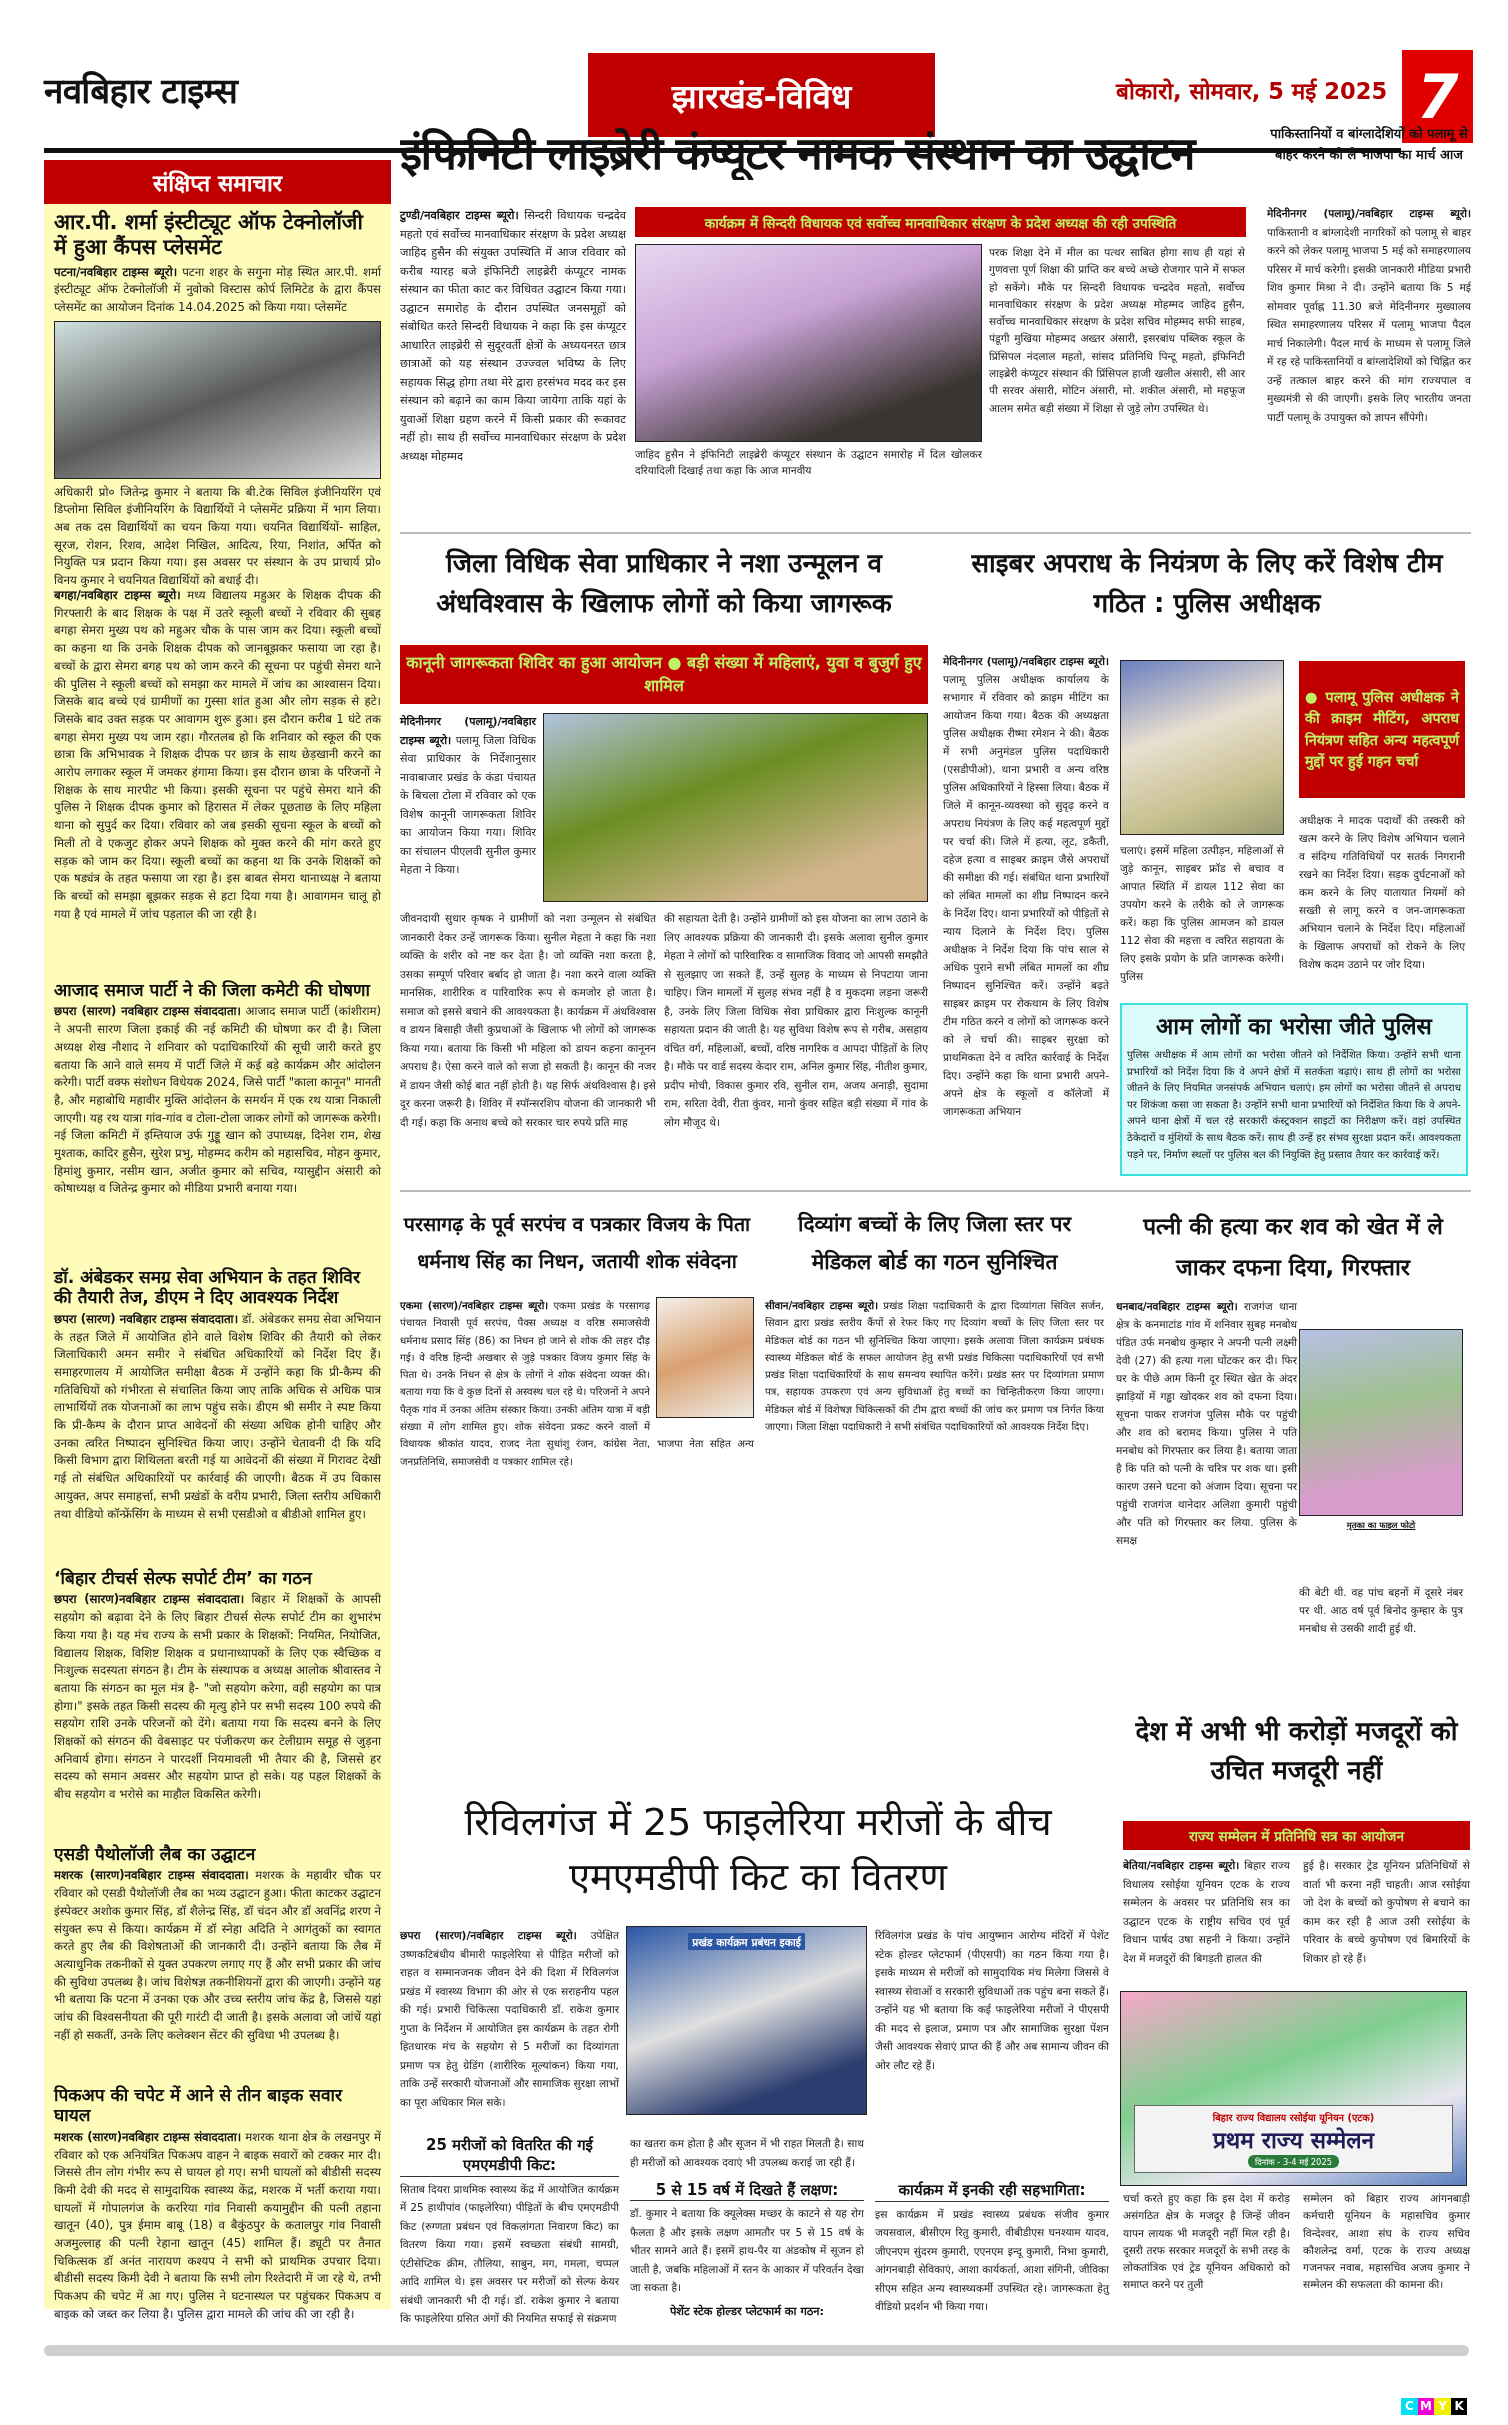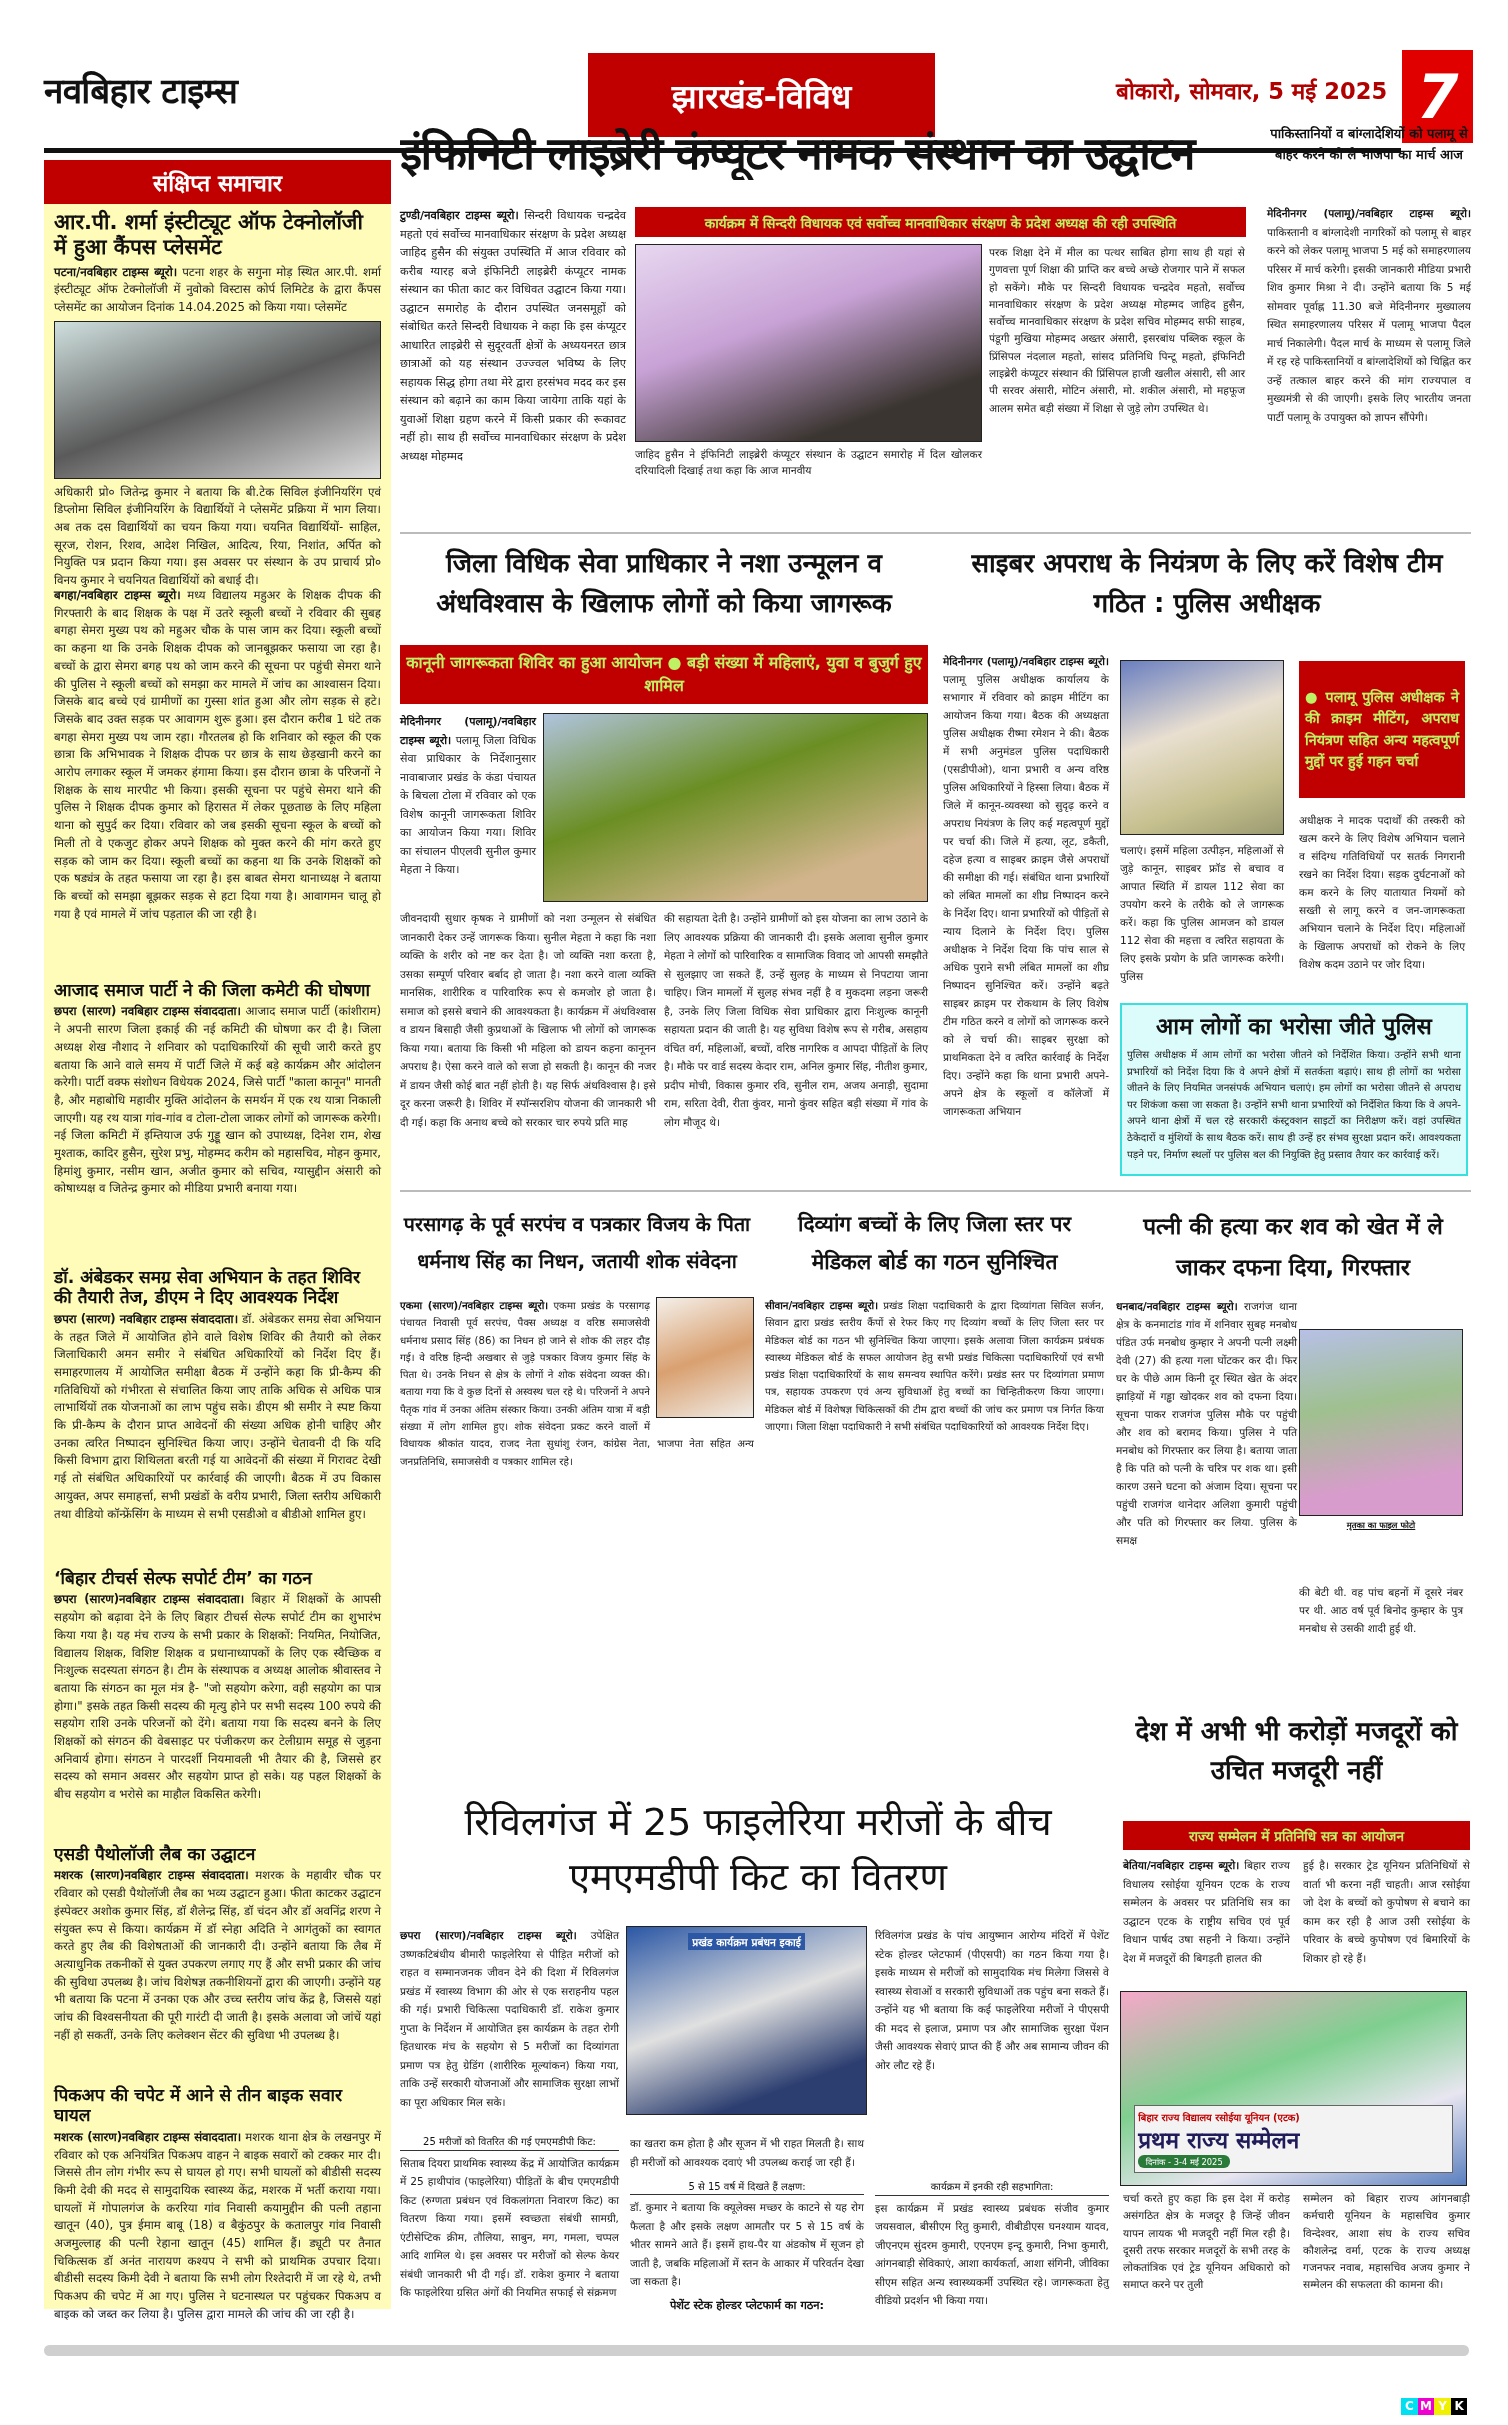--- a/index.html
+++ b/index.html
@@ -25,21 +25,21 @@
   .photo.p-students { background:linear-gradient(160deg,#cfe0de,#5a5a5a 50%,#dedede); }
   .photo.p-lib { background:linear-gradient(160deg,#e7d7f0,#c8a2d6 40%,#3a3530 80%); }
   .photo.p-crowd { background:linear-gradient(160deg,#b0c4de,#6b8e23 40%,#d2b48c 80%); }
   .photo.p-clinic { background:linear-gradient(160deg,#2b57a5,#e0e0e0 45%,#2c3e70 80%); }
 
   .hl { font-weight:bold; color:#111; line-height:1.15; }
   .redbar { background:#c00000; color:#bef264; font-weight:bold; display:flex; align-items:center; justify-content:center; text-align:center; }
   .col { font-size:11.3px; line-height:18.5px; text-align:justify; color:#222; }
   .col b { color:#111; }
   .cyan-box { background:#dcfbfb; border:2.3px solid #38e0e0; box-sizing:border-box; }
-  .subhead-ul { font-weight:normal; font-size:10px; border-bottom:1.5px solid #333; text-align:center; padding-bottom:1.5px; }
+  .subhead-ul { font-weight:bold; font-size:15px; border-bottom:1.5px solid #333; text-align:center; padding-bottom:1.5px; }
 
   .footer-bar { height:10.6px; background:#cfcfcf; border-radius:5.3px; }
   .cmyk { display:flex; }
   .cmyk span { width:16.6px; height:16.6px; font-size:12px; color:#fff; display:flex; align-items:center; justify-content:center; font-weight:bold; }
   .hrule { height:1.5px; background:#bbb; }
 </style>
 </head>
 <body>
 
 <div class="abs mast-title">नवबिहार टाइम्स</div>
@@ -132,21 +132,21 @@
 <div class="abs col" style="left:1116px; top:1297px; width:181px; font-size:10.6px; line-height:18px;"><b>धनबाद/नवबिहार टाइम्स ब्यूरो।</b> <span>राजगंज थाना क्षेत्र के कनमाटांड गांव में शनिवार सुबह मनबोध पंडित उर्फ मनबोध कुम्हार ने अपनी पत्नी लक्ष्मी देवी (27) की हत्या गला घोंटकर कर दी। फिर घर के पीछे आम किनी दूर स्थित खेत के अंदर झाड़ियों में गड्ढा खोदकर शव को दफना दिया। सूचना पाकर राजगंज पुलिस मौके पर पहुंची और शव को बरामद किया। पुलिस ने पति मनबोध को गिरफ्तार कर लिया है। बताया जाता है कि पति को पत्नी के चरित्र पर शक था। इसी कारण उसने घटना को अंजाम दिया। सूचना पर पहुंची राजगंज थानेदार अलिशा कुमारी पहुंची और पति को गिरफ्तार कर लिया. पुलिस के समक्ष</span></div>
 <div class="abs photo p-woman" style="left:1299px; top:1329px; width:164px; height:187px;"></div>
 <div class="abs" style="left:1299px; top:1519px; width:164px; font-size:8.3px; font-weight:bold; text-align:center; text-decoration:underline;">मृतका का फाइल फोटो</div>
 <div class="abs col" style="left:1299px; top:1583px; width:164px; font-size:10.6px; line-height:18px;">की बेटी थी. वह पांच बहनों में दूसरे नंबर पर थी. आठ वर्ष पूर्व बिनोद कुम्हार के पुत्र मनबोध से उसकी शादी हुई थी.</div>
 
 <div class="abs hl" style="left:1123px; top:1712px; width:347px; font-size:26px; text-align:center; line-height:1.5;">देश में अभी भी करोड़ों मजदूरों को उचित मजदूरी नहीं</div>
 <div class="abs redbar" style="left:1123px; top:1821px; width:347px; height:29px; font-size:13.6px;">राज्य सम्मेलन में प्रतिनिधि सत्र का आयोजन</div>
 <div class="abs col" style="left:1123px; top:1856px; width:167px; font-size:10.6px; line-height:18.5px;"><b>बेतिया/नवबिहार टाइम्स ब्यूरो।</b> <span>बिहार राज्य विधालय रसोईया यूनियन एटक के राज्य सम्मेलन के अवसर पर प्रतिनिधि सत्र का उद्घाटन एटक के राष्ट्रीय सचिव एवं पूर्व विधान पार्षद उषा सहनी ने किया। उन्होंने देश में मजदूरों की बिगड़ती हालत की</span></div>
 <div class="abs col" style="left:1303px; top:1856px; width:167px; font-size:10.6px; line-height:18.5px;">हुई है। सरकार ट्रेड यूनियन प्रतिनिधियों से वार्ता भी करना नहीं चाहती। आज रसोईया जो देश के बच्चों को कुपोषण से बचाने का काम कर रही है आज उसी रसोईया के परिवार के बच्चे कुपोषण एवं बिमारियों के शिकार हो रहे हैं।</div>
 <div class="abs photo p-stage" style="left:1120px; top:1991px; width:347px; height:195px; flex-direction:column; justify-content:flex-end; padding-bottom:12px;">
-  <div style="background:#f3f3f3; width:90%; padding:4.5px 3px; text-align:left; border:0.8px solid #666;">
+  <div style="background:#f3f3f3; width:90%; padding:4.5px 3px; text-align:center; border:0.8px solid #666;">
     <div style="color:#c00000; font-size:9.8px; font-weight:bold;">बिहार राज्य विद्यालय रसोईया यूनियन (एटक)</div>
     <div style="color:#201c5a; font-size:22.6px; font-weight:bold;">प्रथम राज्य सम्मेलन</div>
     <div style="display:inline-block; background:#2a7a3a; color:#fff; font-size:8.3px; padding:0.8px 7.5px; border-radius:6px;">दिनांक - 3-4 मई 2025</div>
   </div>
 </div>
 <div class="abs col" style="left:1123px; top:2190px; width:167px; font-size:10.6px; line-height:17.3px;">चर्चा करते हुए कहा कि इस देश में करोड़ असंगठित क्षेत्र के मजदूर है जिन्हें जीवन यापन लायक भी मजदूरी नहीं मिल रही है। दूसरी तरफ सरकार मजदूरों के सभी तरह के लोकतांत्रिक एवं ट्रेड यूनियन अधिकारो को समाप्त करने पर तुली</div>
 <div class="abs col" style="left:1303px; top:2190px; width:167px; font-size:10.6px; line-height:17.3px;">सम्मेलन को बिहार राज्य आंगनबाड़ी कर्मचारी यूनियन के महासचिव कुमार विन्देश्वर, आशा संघ के राज्य सचिव कौशलेन्द्र वर्मा, एटक के राज्य अध्यक्ष गजनफर नवाब, महासचिव अजय कुमार ने सम्मेलन की सफलता की कामना की।</div>
 
 <div class="abs hl" style="left:400px; top:1795px; width:716px; font-size:38px; text-align:center; line-height:1.45; font-weight:normal;">रिविलगंज में 25 फाइलेरिया मरीजों के बीच एमएमडीपी किट का वितरण</div>
 <div class="abs col" style="left:400px; top:1926px; width:219px; font-size:10.6px; line-height:18.5px;"><b>छपरा (सारण)/नवबिहार टाइम्स ब्यूरो।</b> <span>उपेक्षित उष्णकटिबंधीय बीमारी फाइलेरिया से पीड़ित मरीजों को राहत व सम्मानजनक जीवन देने की दिशा में रिविलगंज प्रखंड में स्वास्थ्य विभाग की ओर से एक सराहनीय पहल की गई। प्रभारी चिकित्सा पदाधिकारी डॉ. राकेश कुमार गुप्ता के निर्देशन में आयोजित इस कार्यक्रम के तहत रोगी हितधारक मंच के सहयोग से 5 मरीजों का दिव्यांगता प्रमाण पत्र हेतु ग्रेडिंग (शारीरिक मूल्यांकन) किया गया, ताकि उन्हें सरकारी योजनाओं और सामाजिक सुरक्षा लाभों का पूरा अधिकार मिल सके।</span></div>

